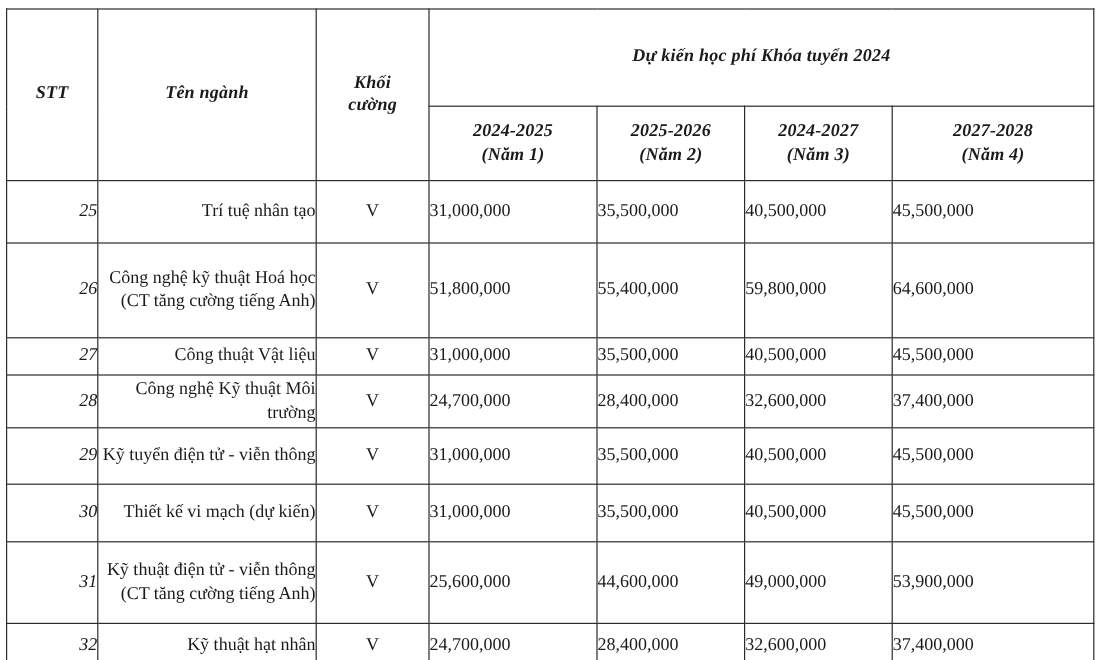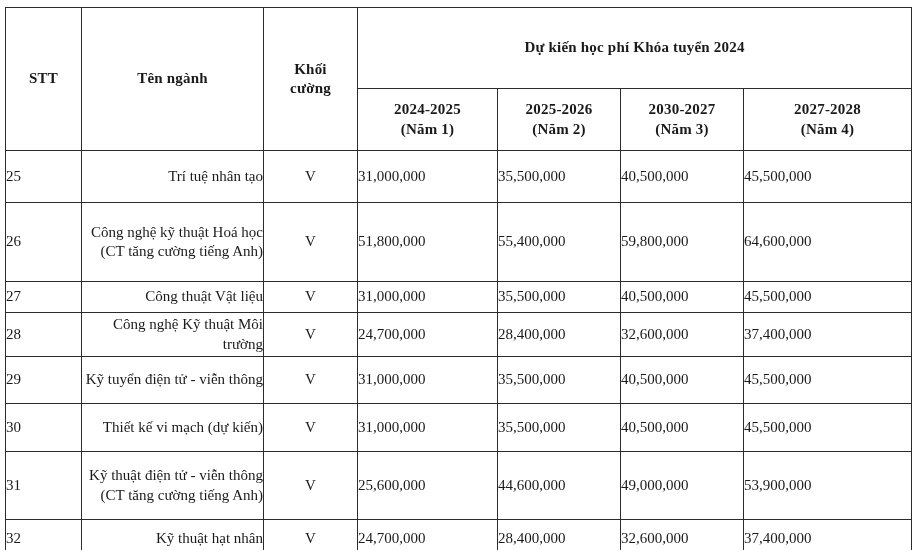--- a/index.html
+++ b/index.html
@@ -45,34 +45,35 @@
   col.c-block  { width: 94px; }
   col.c-y1     { width: 140px; }
   col.c-y2     { width: 123px; }
   col.c-y3     { width: 123px; }
   col.c-y4     { width: 168px; }
 
   th.head {
     font-weight: bold;
     text-align: center;
     letter-spacing: 0.2px;
+    font-style: italic;
   }
   th.head-stt   { height: 141px; }
   th.head-name  { height: 141px; }
   th.head-block { height: 141px; line-height: 1.45; }
   th.head-span  { height: 80px; font-size: 15.5px; }
   th.head-year  {
     height: 61px;
     font-size: 14px;
     line-height: 1.55;
     padding: 2px 0 4px 0;
   }
   th.head-year .yr-line2 { display: block; }
 
-  td.cell-stt   { text-align: left; font-size: 15px; }
+  td.cell-stt   { text-align: right; font-size: 15px; font-style: italic; }
   td.cell-name  {
     text-align: right;
     padding: 5px 3px 5px 9px;
     font-size: 15px;
   }
   td.cell-block { text-align: center; font-size: 15px; }
   td.cell-num   { text-align: left; font-size: 15px; }
 
   tr.r-25 td { height: 51px; }
   tr.r-26 td { height: 78px; }
@@ -111,21 +112,21 @@
       <tr>
         <th class="head head-year">
           <span>2024-2025</span>
           <span class="yr-line2">(Năm 1)</span>
         </th>
         <th class="head head-year">
           <span>2025-2026</span>
           <span class="yr-line2">(Năm 2)</span>
         </th>
         <th class="head head-year">
-          <span>2030-2027</span>
+          <span>2024-2027</span>
           <span class="yr-line2">(Năm 3)</span>
         </th>
         <th class="head head-year">
           <span>2027-2028</span>
           <span class="yr-line2">(Năm 4)</span>
         </th>
       </tr>
     </thead>
     <tbody>
       <tr class="r-25">

